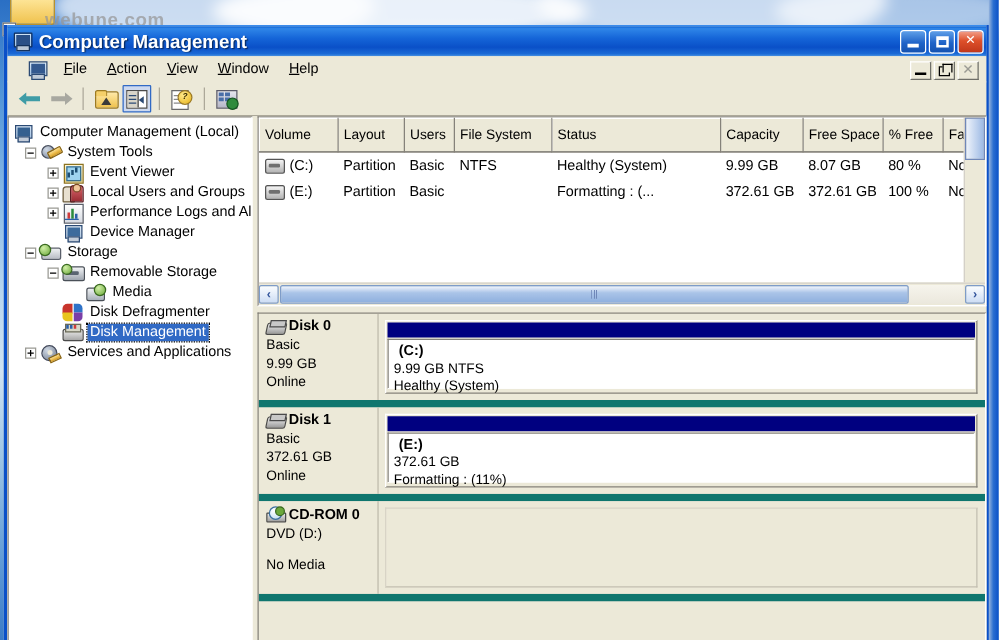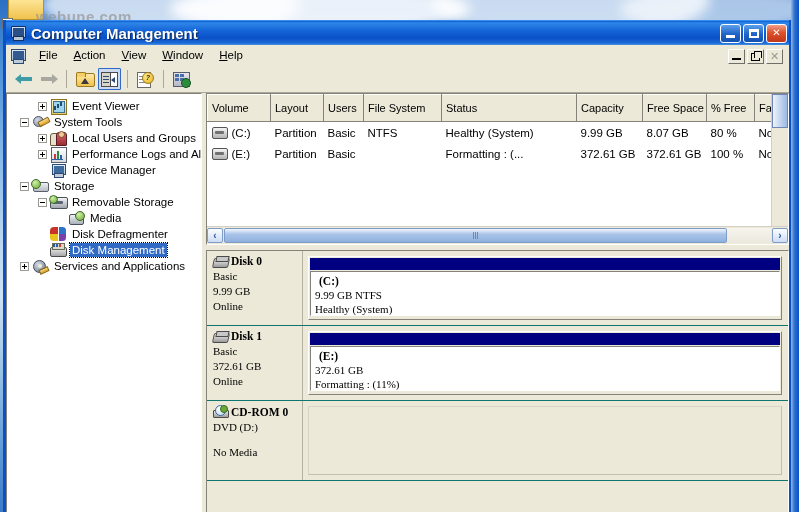--- a/index.html
+++ b/index.html
@@ -56,21 +56,21 @@
     box-sizing:border-box;position:relative;cursor:default;
     background:linear-gradient(180deg,#5e9fe8,#1f63c8 55%,#1452b0);
   }
   .wbtn.close{background:linear-gradient(180deg,#f2a08a,#de502a 45%,#c0371a);}
   .wbtn .gl{position:absolute;inset:0;display:flex;align-items:center;justify-content:center;color:#fff;font-size:10px;font-weight:bold;line-height:1;}
   .wbtn .min-b{position:absolute;left:5px;bottom:4px;width:9px;height:3px;background:#fff;}
   .wbtn .max-b{position:absolute;left:5px;top:4px;width:10px;height:9px;border:2px solid #fff;border-top-width:3px;box-sizing:border-box;}
 
   .menubar{
     height:20px;flex:0 0 20px;display:flex;align-items:center;
-    background:#ece9d8;border-bottom:1px solid #ece9d8;padding-left:4px;
+    background:#ece9d8;border-bottom:1px solid #ece9d8;padding-left:16px;
   }
   .menu-icon{width:17px;height:15px;position:relative;margin-right:4px;}
   .menu-icon .scr{position:absolute;left:1px;top:1px;width:13px;height:10px;background:linear-gradient(180deg,#d7e7f7,#a5c3e2);border:1px solid #2b4a74;}
   .menu-icon .scr:after{content:"";position:absolute;left:1px;top:1px;right:1px;bottom:1px;background:#33598f;}
   .menu-icon .base{position:absolute;left:3px;top:11px;width:9px;height:3px;background:#c0cbd8;border:1px solid #2b4a74;}
   .menu-item{padding:2px 8px;color:#000;font-size:11.5px;cursor:default;}
   .menu-item u{text-decoration:underline;}
 
   .mdibar{
     position:absolute;right:6px;top:29px;display:flex;gap:2px;z-index:5;
@@ -238,21 +238,21 @@
   }
   .grip{width:5px;height:7px;background:repeating-linear-gradient(90deg,#6f87b8 0 1px,transparent 1px 2px);}
 
   .gap{height:5px;flex:0 0 5px;background:#ece9d8;}
 
   .disk-wrap{
     flex:1;min-height:0;background:#ece9d8;overflow:hidden;
     border:1px solid;border-color:#85827a #fff #fff #85827a;box-sizing:border-box;
     position:relative;
   }
-  .diskrow{display:flex;height:75px;box-sizing:border-box;border-bottom:1px solid #0f766e;font-family:Liberation Serif, serif;}
+  .diskrow{display:flex;height:75px;box-sizing:border-box;border-bottom:6px solid #0f766e;}
   .diskrow.cdrow{height:80px;}
   .dinfo{
     width:96px;flex:0 0 96px;padding:4px 5px 0 6px;box-sizing:border-box;
     background:#ece9d8;border-right:1px solid #b5b1a2;
   }
   .dtitle{display:flex;align-items:center;gap:3px;font-weight:bold;font-size:11.5px;color:#000;margin-bottom:2px;}
   .dico{width:15px;height:11px;position:relative;flex:0 0 15px;}
   .dico .bd{position:absolute;left:0;top:2px;width:14px;height:8px;background:linear-gradient(180deg,#f0f0f0,#9a9a9a);border:1px solid #4a4a4a;border-radius:2px;transform:skewX(-12deg);}
   .dico .tp{position:absolute;left:3px;top:0;width:11px;height:4px;background:#c8c8c8;border:1px solid #4a4a4a;transform:skewX(-12deg);}
   .cdico{width:15px;height:13px;position:relative;flex:0 0 15px;}
@@ -382,38 +382,45 @@
           <i class="c"></i>
         </span>
     </div>
   </div>
 
   <div class="body-area">
 
     <div class="treepane">
       <div class="tree">
 
+        <div class="tnode" style="padding-left:0">
+          <span class="ticon i-computer">
+              <i class="scr"></i>
+              <i class="base"></i>
+            </span>
+          <span class="tlabel">Computer Management (Local)</span>
+        </div>
+
+        <div class="tnode" style="padding-left:10px">
+          <span class="plus"></span>
+          <span class="ticon i-tools">
+              <i class="g"></i>
+              <i class="w"></i>
+            </span>
+          <span class="tlabel">System Tools</span>
+        </div>
 
         <div class="tnode" style="padding-left:28px">
           <span class="plus p"></span>
           <span class="ticon i-event">
               <i class="bg"></i>
               <i class="in"></i>
               <i class="bar"></i>
             </span>
           <span class="tlabel">Event Viewer</span>
-        </div>
-
-        <div class="tnode" style="padding-left:10px">
-          <span class="plus"></span>
-          <span class="ticon i-tools">
-              <i class="g"></i>
-              <i class="w"></i>
-            </span>
-          <span class="tlabel">System Tools</span>
         </div>
 
 
         <div class="tnode" style="padding-left:28px">
           <span class="plus p"></span>
           <span class="ticon i-users">
               <i class="p1"></i>
               <i class="p2"></i>
               <i class="hd"></i>
             </span>

